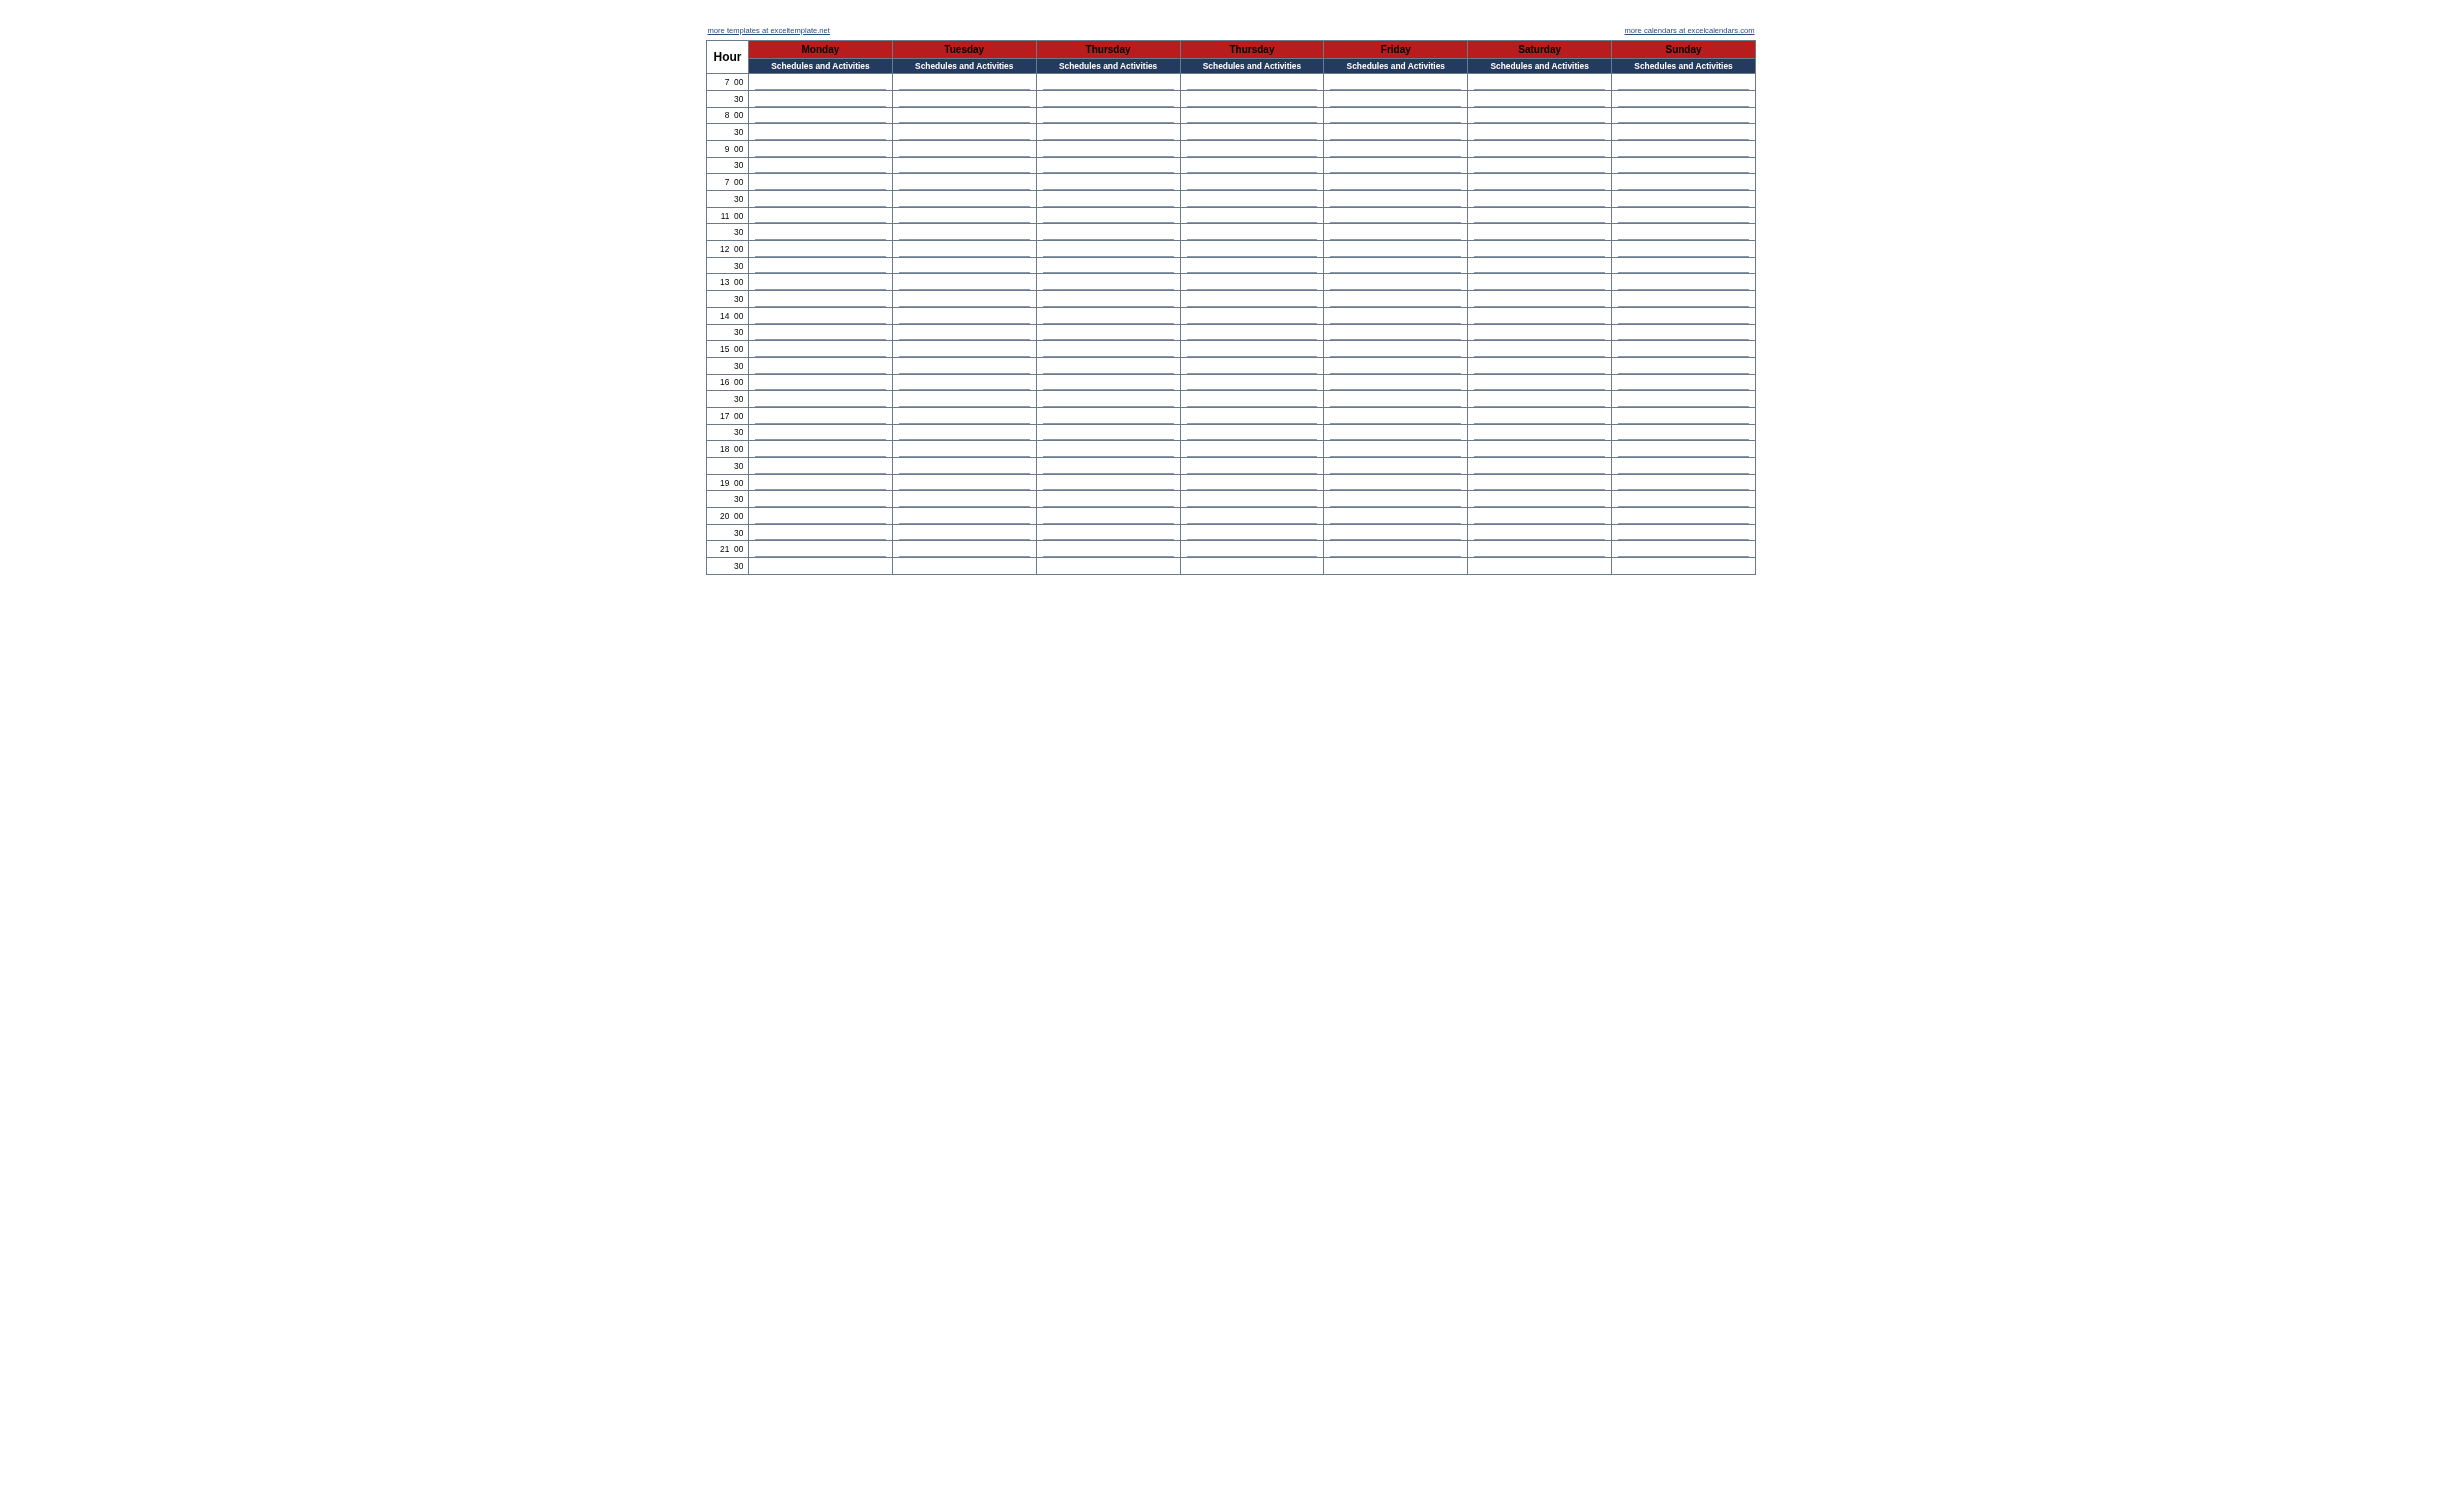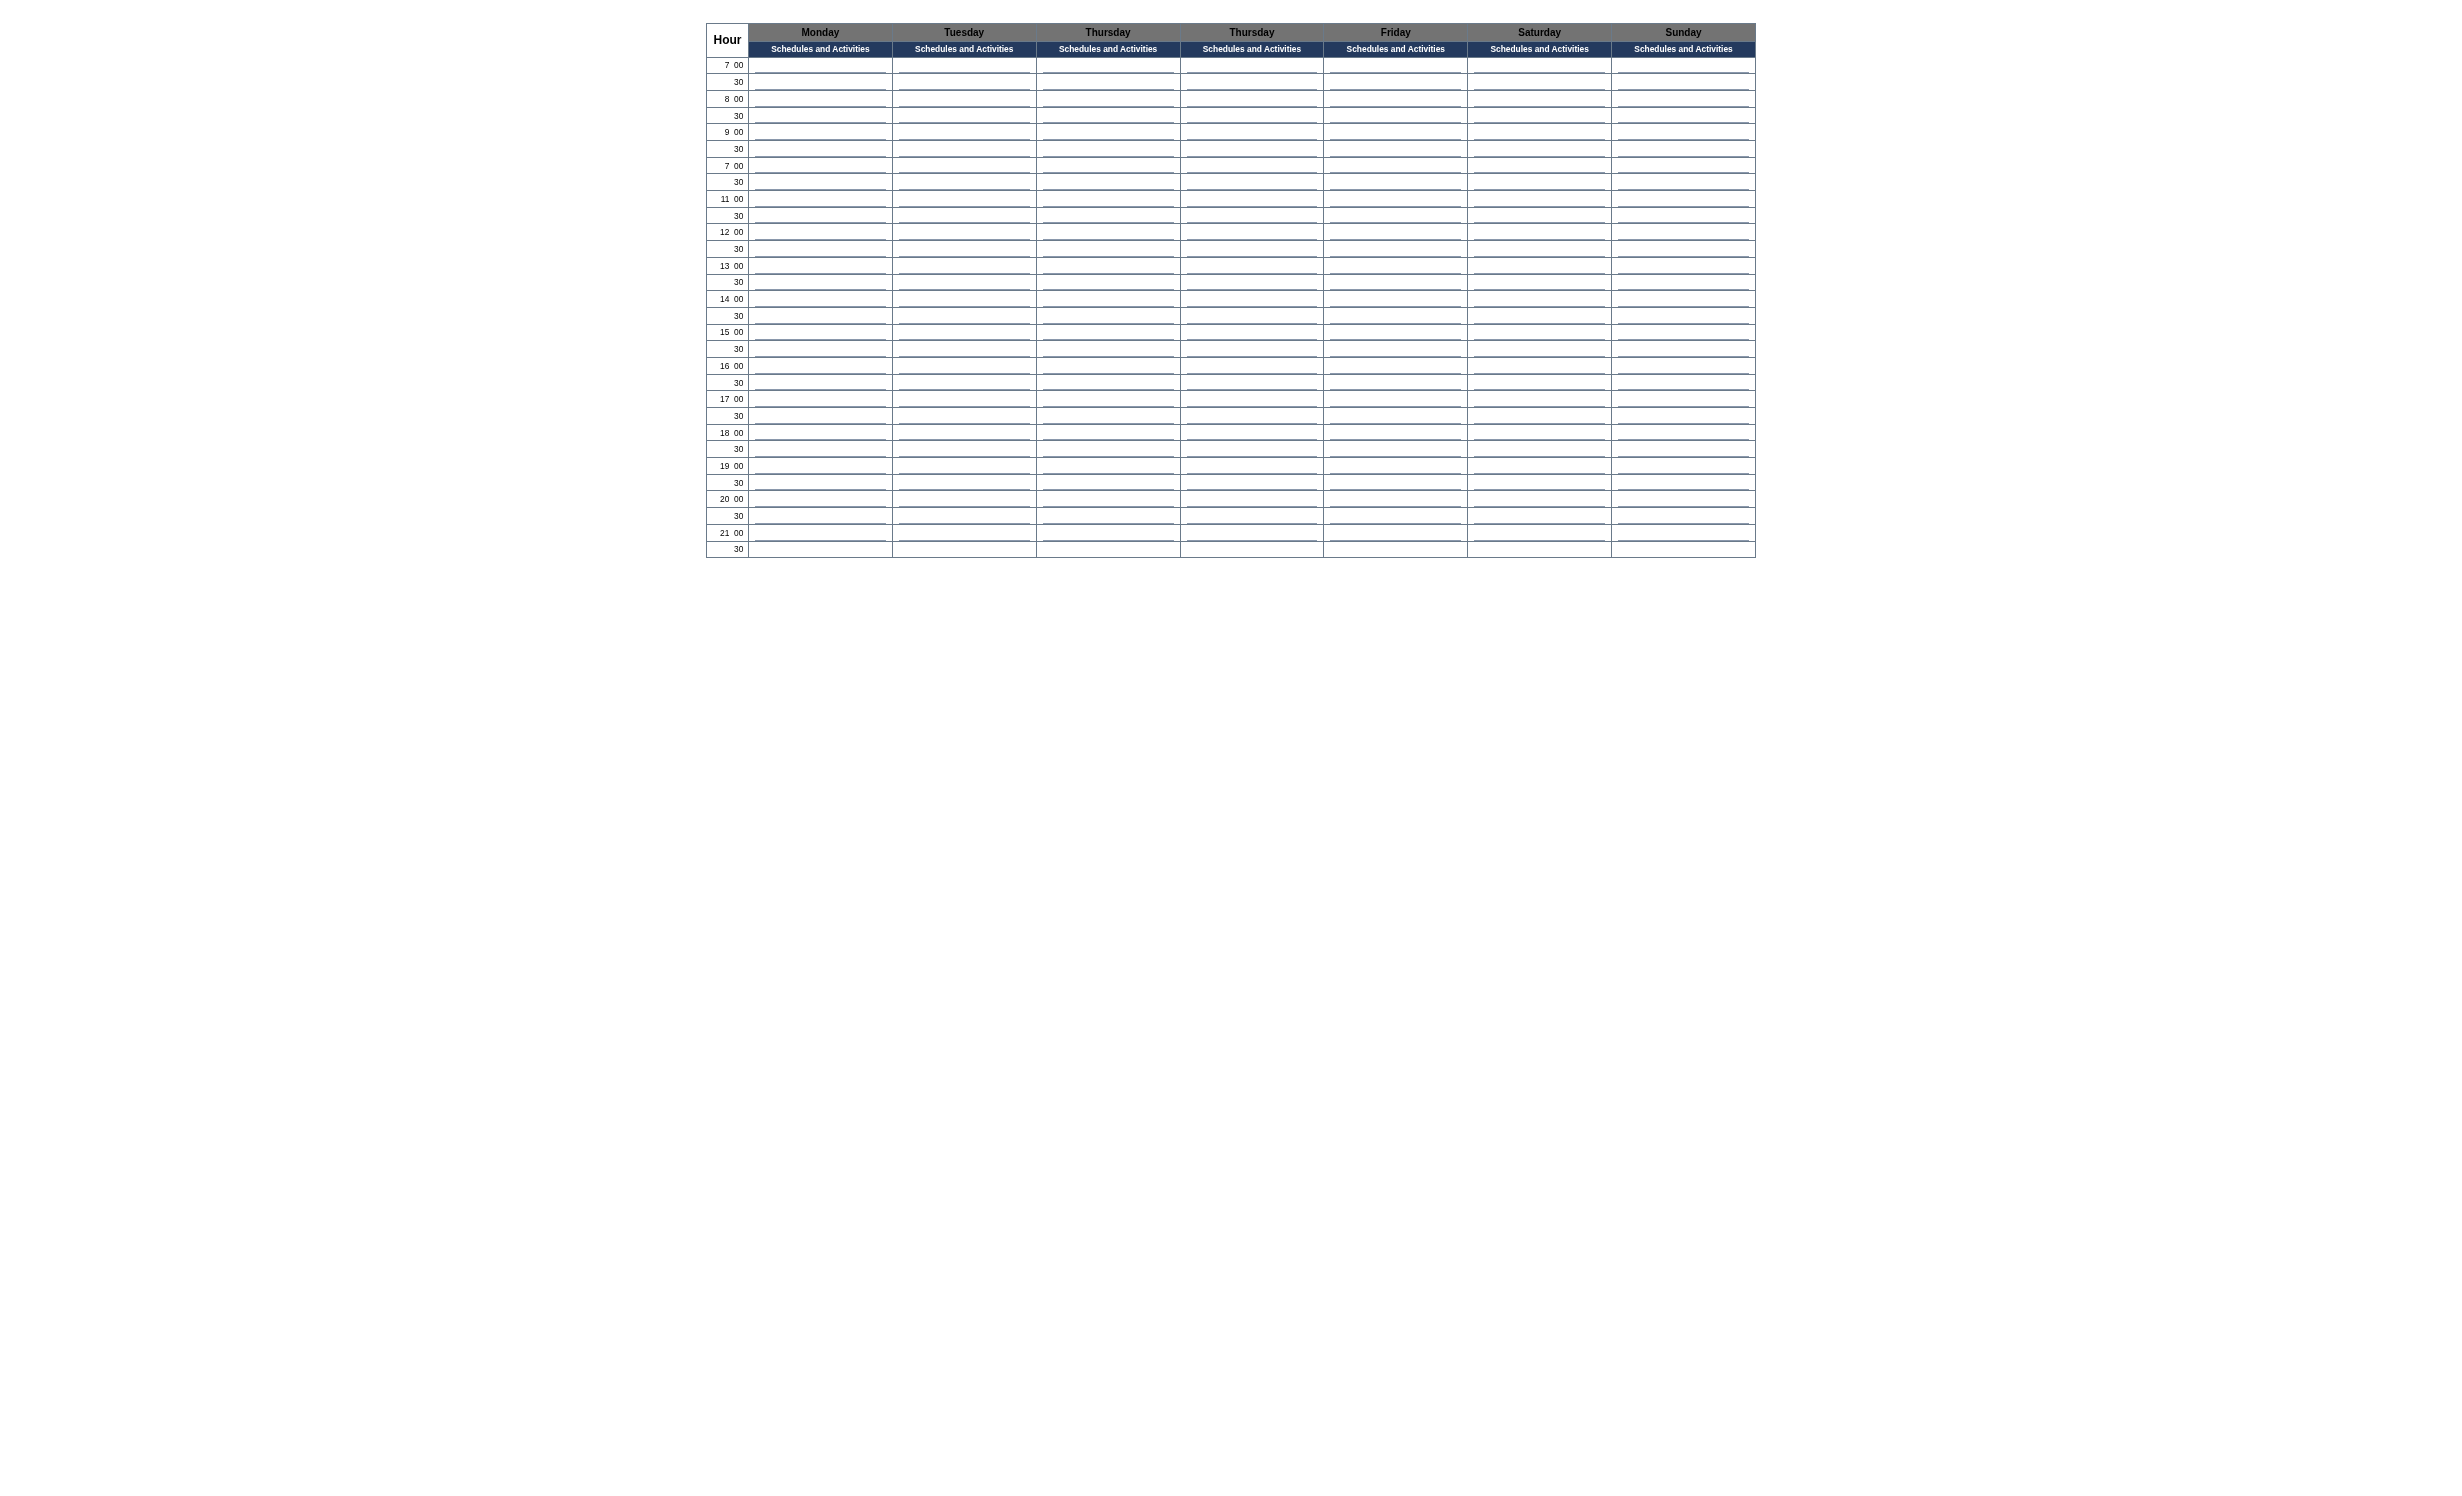--- a/index.html
+++ b/index.html
@@ -52,21 +52,21 @@
   }
   th.hour-head {
     width: 42px;
     font-size: 12px;
     font-weight: 700;
     background: #fff;
   }
   th.day-head {
     font-size: 10px;
     font-weight: 700;
-    background: #737373;
+    background: #b91c1c;
     padding: 3px 0;
     margin-left: 32px;
   }
   th.sub-head {
     background: #243a5e;
     color: #fff;
     font-size: 8.4px;
     font-weight: 700;
     padding: 2.3px 0;
   }
@@ -103,20 +103,24 @@
     height: 10.7px;
   }
   tbody tr:last-child td.slot .line { border-bottom: none; }
 </style>
 </head>
 <body>
 
 <div class="sheet">
 
 
+  <div class="links-row">
+    <a href="#">more templates at exceltemplate.net</a>
+    <a href="#">more calendars at excelcalendars.com</a>
+  </div>
 
   <table class="cal">
     <thead>
       <tr>
         <th class="hour-head" rowspan="2">Hour</th>
         <th class="day-head">Monday</th>
         <th class="day-head">Tuesday</th>
         <th class="day-head">Thursday</th>
         <th class="day-head">Thursday</th>
         <th class="day-head">Friday</th>

